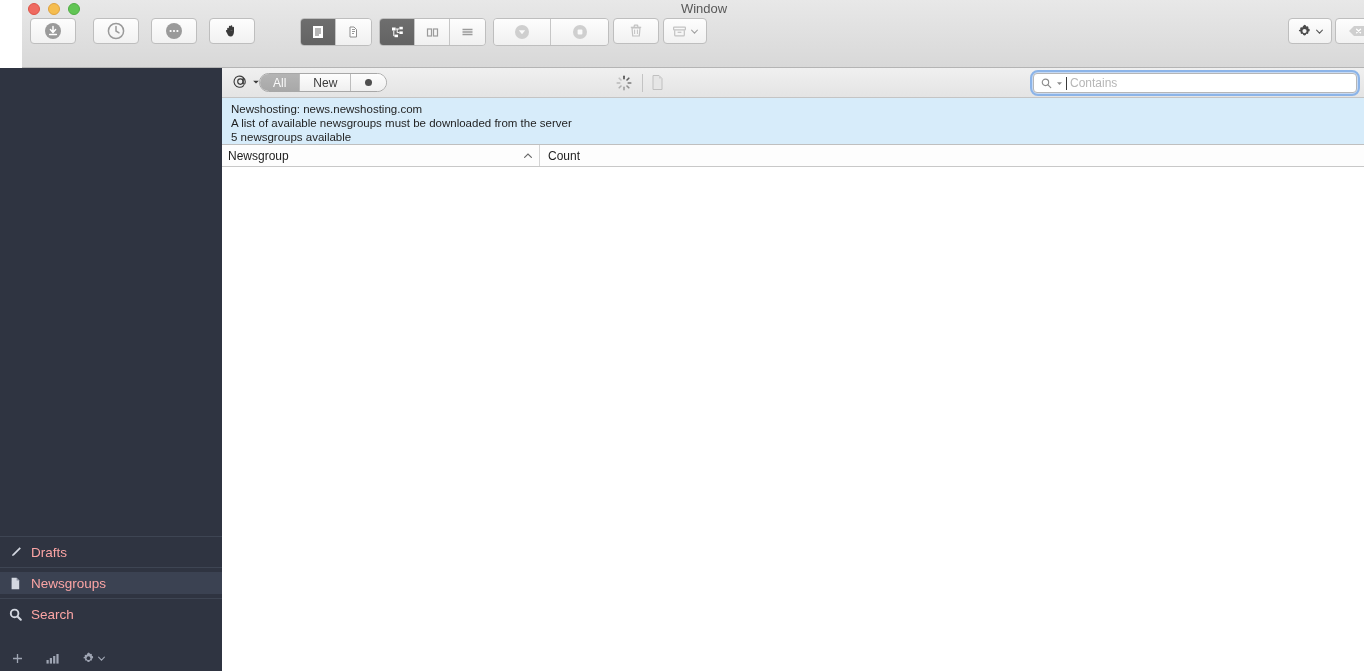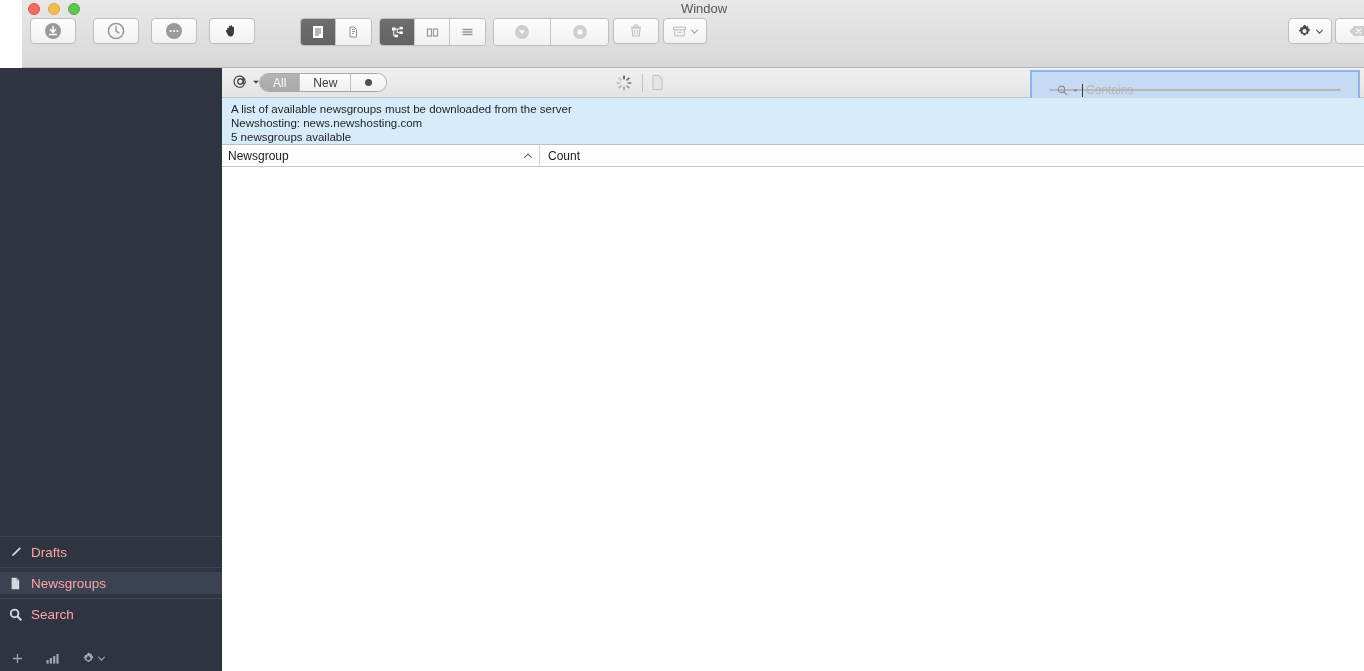--- a/index.html
+++ b/index.html
@@ -81,21 +81,21 @@
   .pillseg .p.sel { background: linear-gradient(to bottom, #b4b4b4, #a8a8a8); color: #fafafa; }
   .pillseg .p.dot { padding: 0 14px; }
   .dotmark { width: 7px; height: 7px; border-radius: 50%; background: #4f4f4f; display: block; }
 
   .spinner { position: absolute; left: 393px; top: 6px; width: 18px; height: 18px; }
   .vdiv { position: absolute; left: 420px; top: 6px; width: 1px; height: 18px; background: #c3c3c3; }
   .docico { position: absolute; left: 428px; top: 6px; }
 
   .searchwrap {
     position: absolute; right: 4px; top: 2px; width: 330px; height: 26px;
-    border: 2px solid #8cb4e8; border-radius: 0; padding: 17px; background: #c7daf4;
+    border: 2px solid #8cb4e8; border-radius: 8px; padding: 1px; background: #c7daf4;
   }
   .searchfield {
     width: 100%; height: 100%; background: #fff;
     border: 1px solid #b6b6b6; border-radius: 4px;
     display: flex; align-items: center; padding-left: 6px; gap: 3px;
   }
   .search-ph { font-size: 12px; color: #b6b6b6; }
   .caret { width: 1px; height: 13px; background: #3a3a3a; }
 
   
@@ -422,22 +422,22 @@
         <svg class="ic" width="7" height="7" viewBox="0 0 9 9">
           <path d="M1.3 3L4.5 6.3 7.7 3z" fill="#8c8c8c"></path>
         </svg>
         <span class="caret"></span>
         <span class="search-ph">Contains</span>
       </div>
     </div>
   </div>
 
   <div class="banner">
+    <div>Newshosting: news.newshosting.com</div>
     <div>A list of available newsgroups must be downloaded from the server</div>
-    <div>Newshosting: news.newshosting.com</div>
     <div>5 newsgroups available</div>
   </div>
 
   <div class="thead">
     <div class="th newsgroup">
       <span>Newsgroup</span>
       <svg class="sortarrow" width="10" height="10" viewBox="0 0 10 10">
         <path d="M1.6 6.4L5 3l3.4 3.4" fill="none" stroke="#6a6a6a" stroke-width="1.2" stroke-linecap="round"></path>
       </svg>
     </div>

